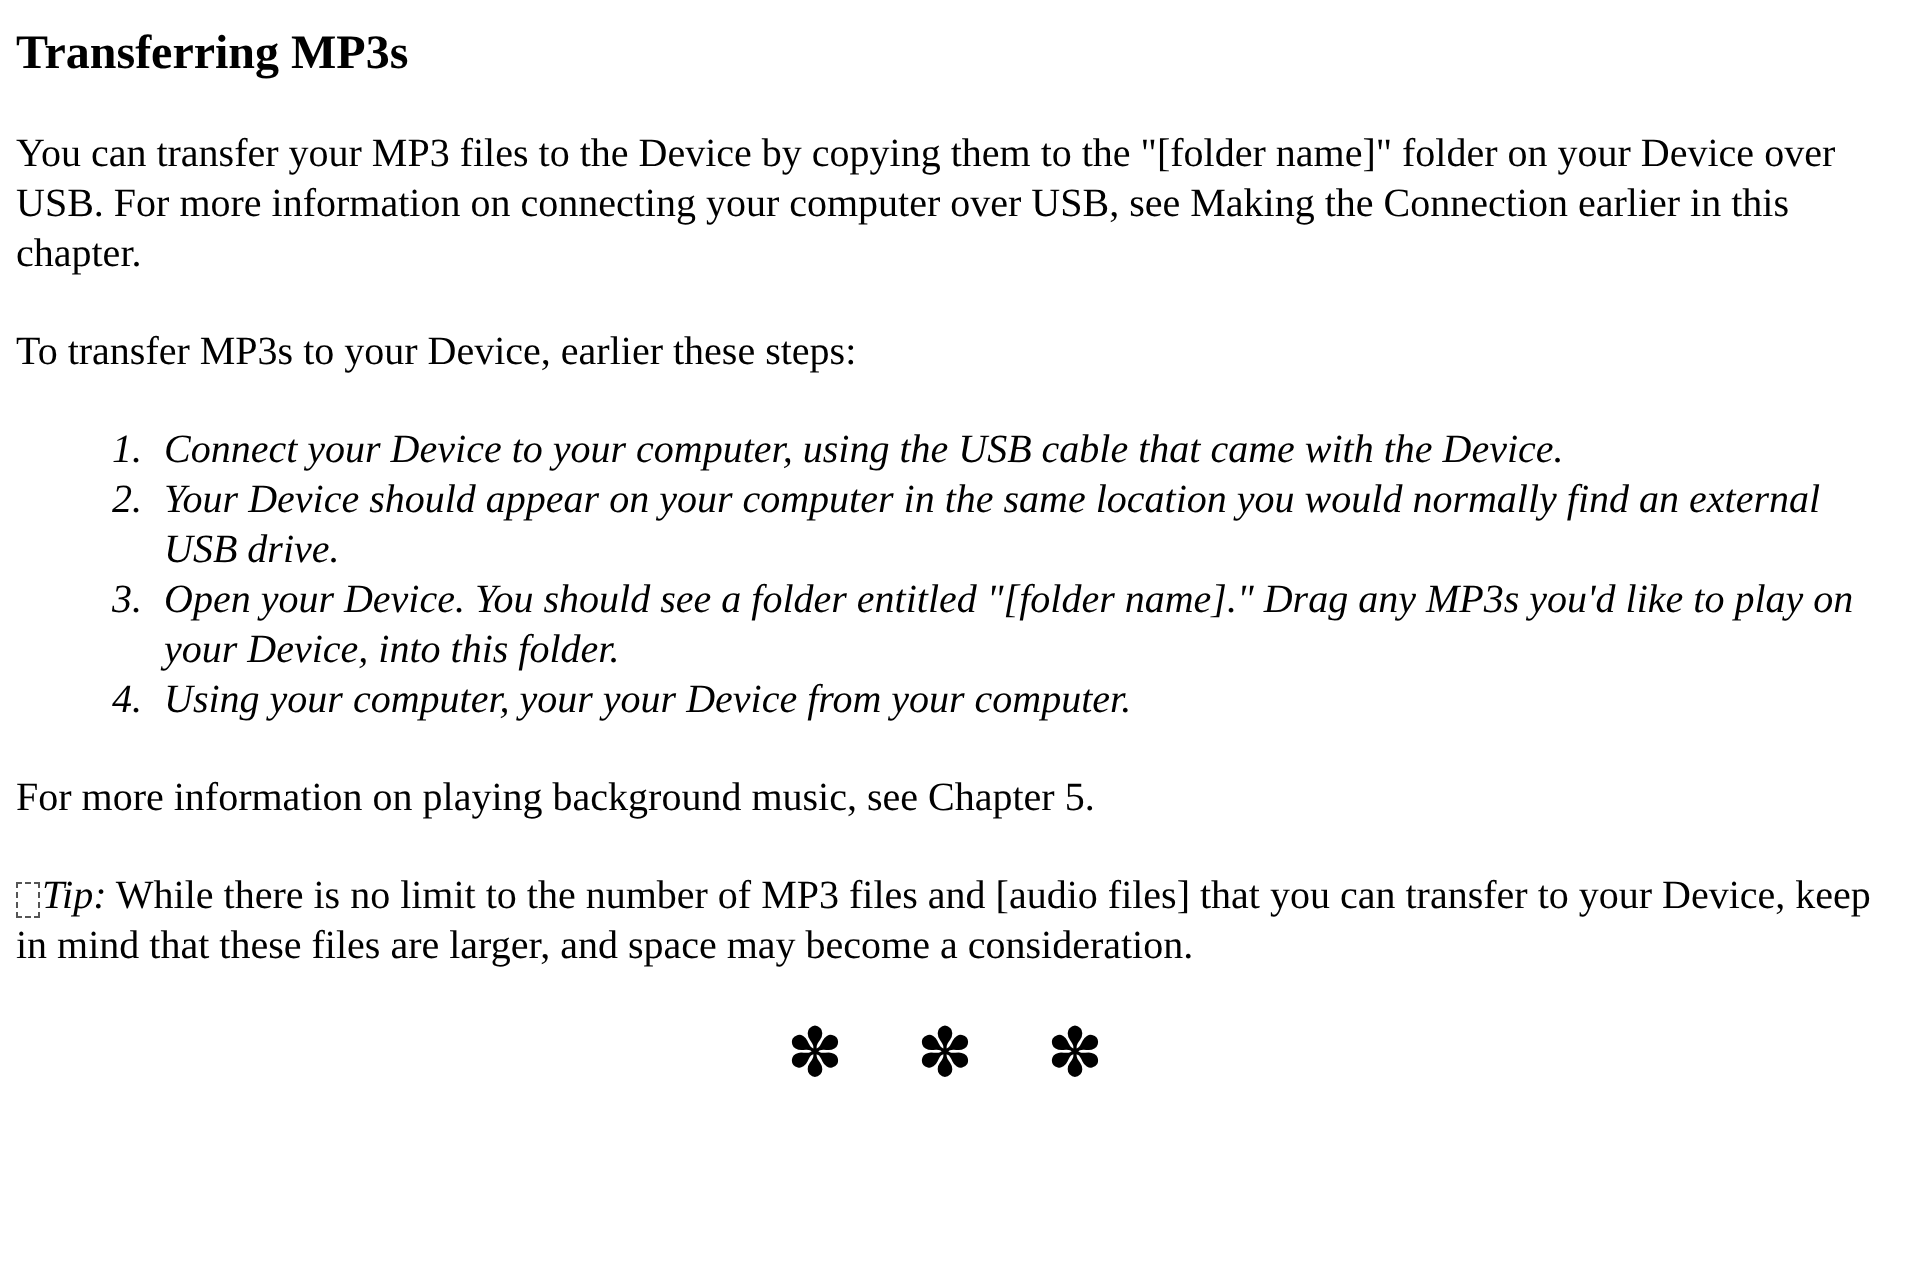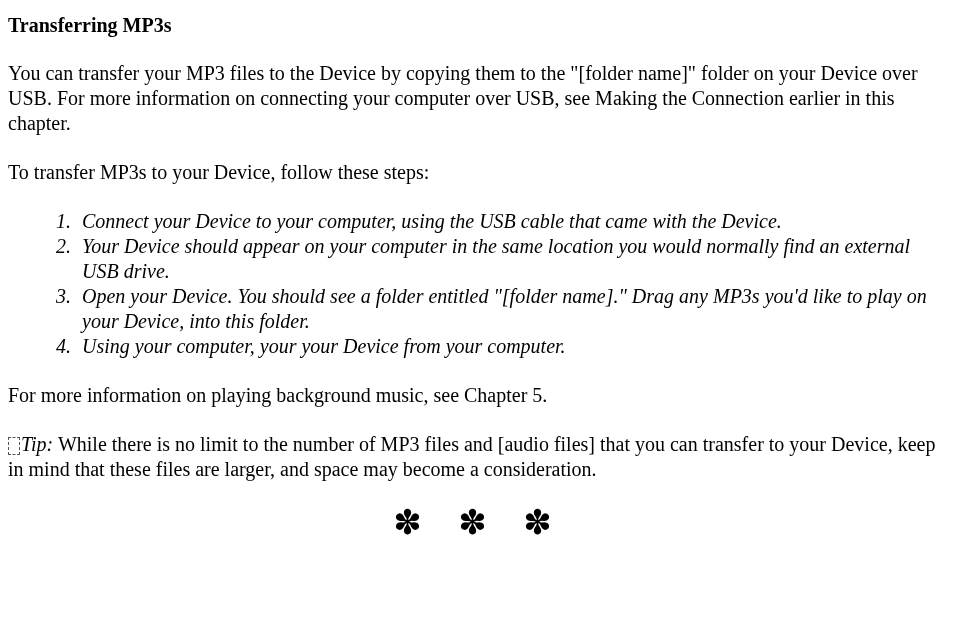--- a/index.html
+++ b/index.html
@@ -5,21 +5,21 @@
     body {
       font-family: "Times New Roman", Times, serif;
       font-size: 20px;
       margin: 8px;
       padding: 0;
       color: #000;
       background: #fff;
       width: 943px;
     }
     h3.title {
-      font-size: 20px;
+      font-size: 24px;
       font-weight: bold;
       margin: 6px 0 24px 0;
     }
     p {
       margin: 0 0 24px 0;
       line-height: 1.25;
     }
     ol {
       margin: 0 0 24px 0;
       padding-left: 68px;
@@ -52,21 +52,21 @@
       margin-top: 10px;
     }
   </style>
 </head>
 <body>
 
 <h3 class="title">Transferring MP3s</h3>
 
 <p>You can transfer your MP3 files to the Device by copying them to the "[folder name]" folder on your Device over USB. For more information on connecting your computer over USB, see Making the Connection earlier in this chapter.</p>
 
-<p>To transfer MP3s to your Device, follow these steps:</p>
+<p>To transfer MP3s to your Device, earlier these steps:</p>
 
 <ol>
   <li>Connect your Device to your computer, using the USB cable that came with the Device.</li>
   <li>Your Device should appear on your computer in the same location you would normally find an external USB drive.</li>
   <li>Open your Device. You should see a folder entitled "[folder name]." Drag any MP3s you'd like to play on your Device, into this folder.</li>
   <li>Using your computer, your your Device from your computer.</li>
 </ol>
 
 <p>For more information on playing background music, see Chapter 5.</p>
 

